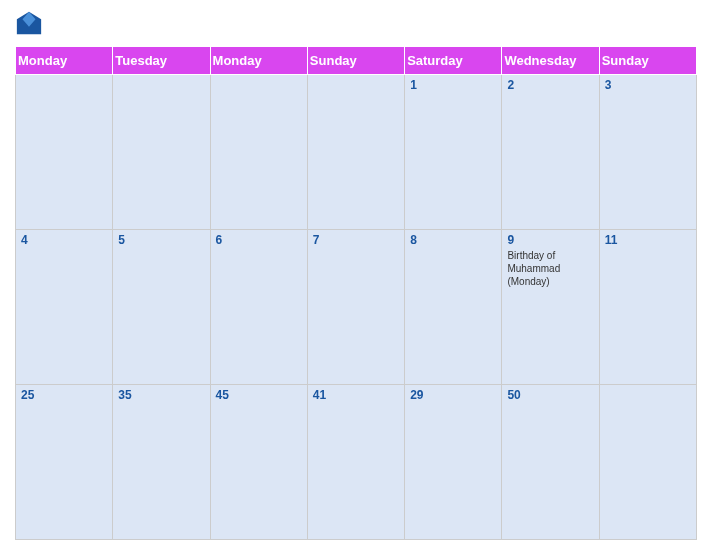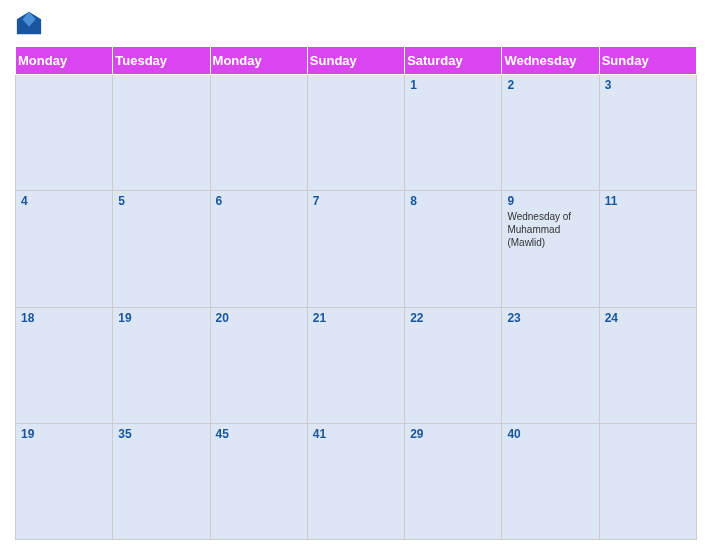--- a/index.html
+++ b/index.html
@@ -157,64 +157,41 @@
           <span class="day-number">6</span>
         </td>
         <td>
           <span class="day-number">7</span>
         </td>
         <td>
           <span class="day-number">8</span>
         </td>
         <td>
           <span class="day-number">9</span>
-          <div class="holiday-text">Wednesday of Muhammad (Mawlid)</div>
+          <div class="holiday-text">Birthday of Muhammad (Monday)</div>
         </td>
         <td>
           <span class="day-number">11</span>
         </td>
       </tr>
       <tr class="day-row-header">
         <td>
-          <span class="day-number">18</span>
-        </td>
-        <td>
-          <span class="day-number">19</span>
-        </td>
-        <td>
-          <span class="day-number">20</span>
-        </td>
-        <td>
-          <span class="day-number">21</span>
-        </td>
-        <td>
-          <span class="day-number">22</span>
-        </td>
-        <td>
-          <span class="day-number">23</span>
-        </td>
-        <td>
-          <span class="day-number">24</span>
-        </td>
-      </tr>
-      <tr class="day-row-header">
-        <td>
-          <span class="day-number">19</span>
+          <span class="day-number">25</span>
         </td>
         <td>
           <span class="day-number">35</span>
         </td>
         <td>
           <span class="day-number">45</span>
         </td>
         <td>
           <span class="day-number">41</span>
         </td>
         <td>
           <span class="day-number">29</span>
         </td>
         <td>
-          <span class="day-number">40</span>
+          <span class="day-number">50</span>
         </td>
         <td class="empty-cell"></td>
       </tr>
     </tbody>
 </table>
 
 </body></html>

